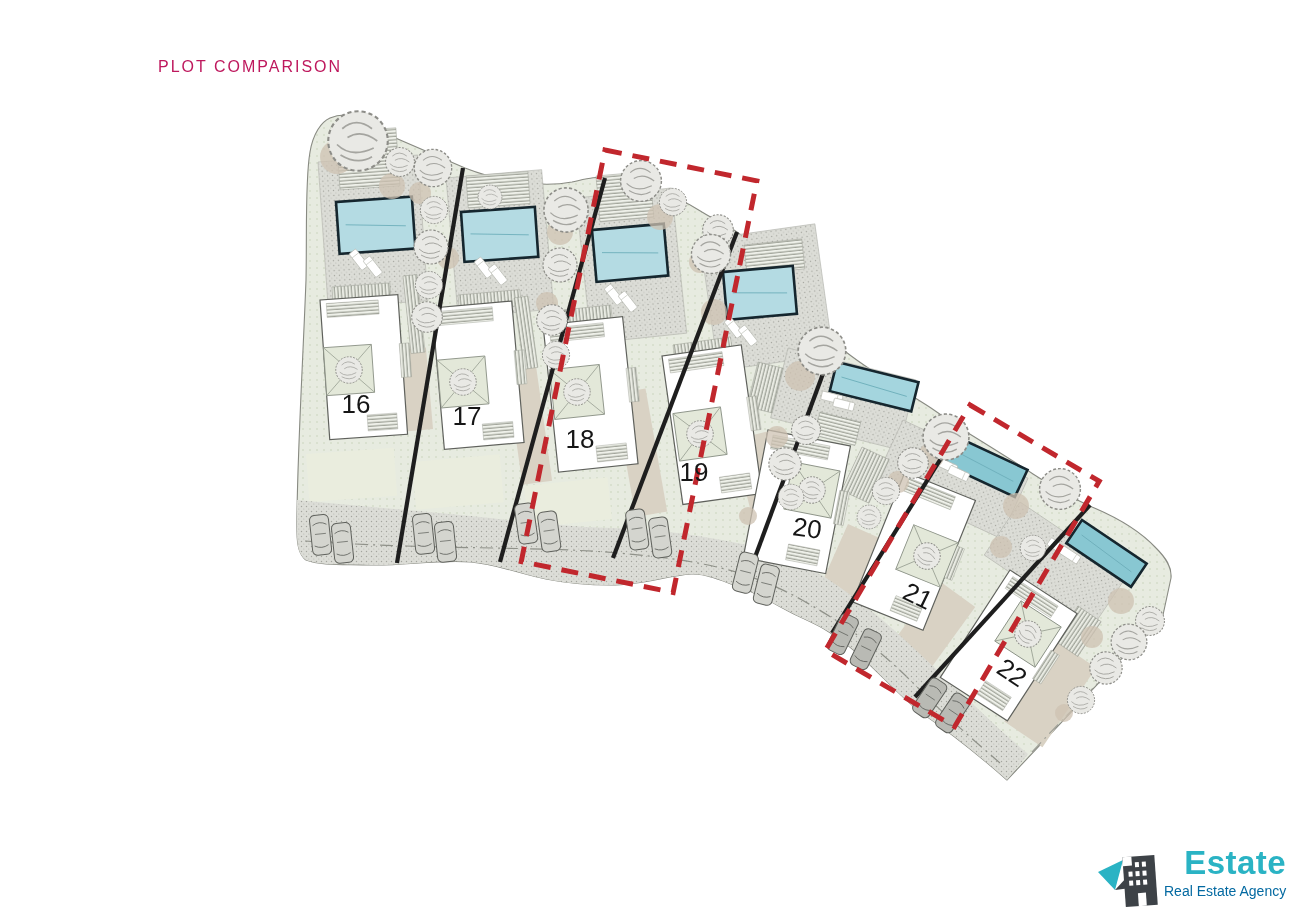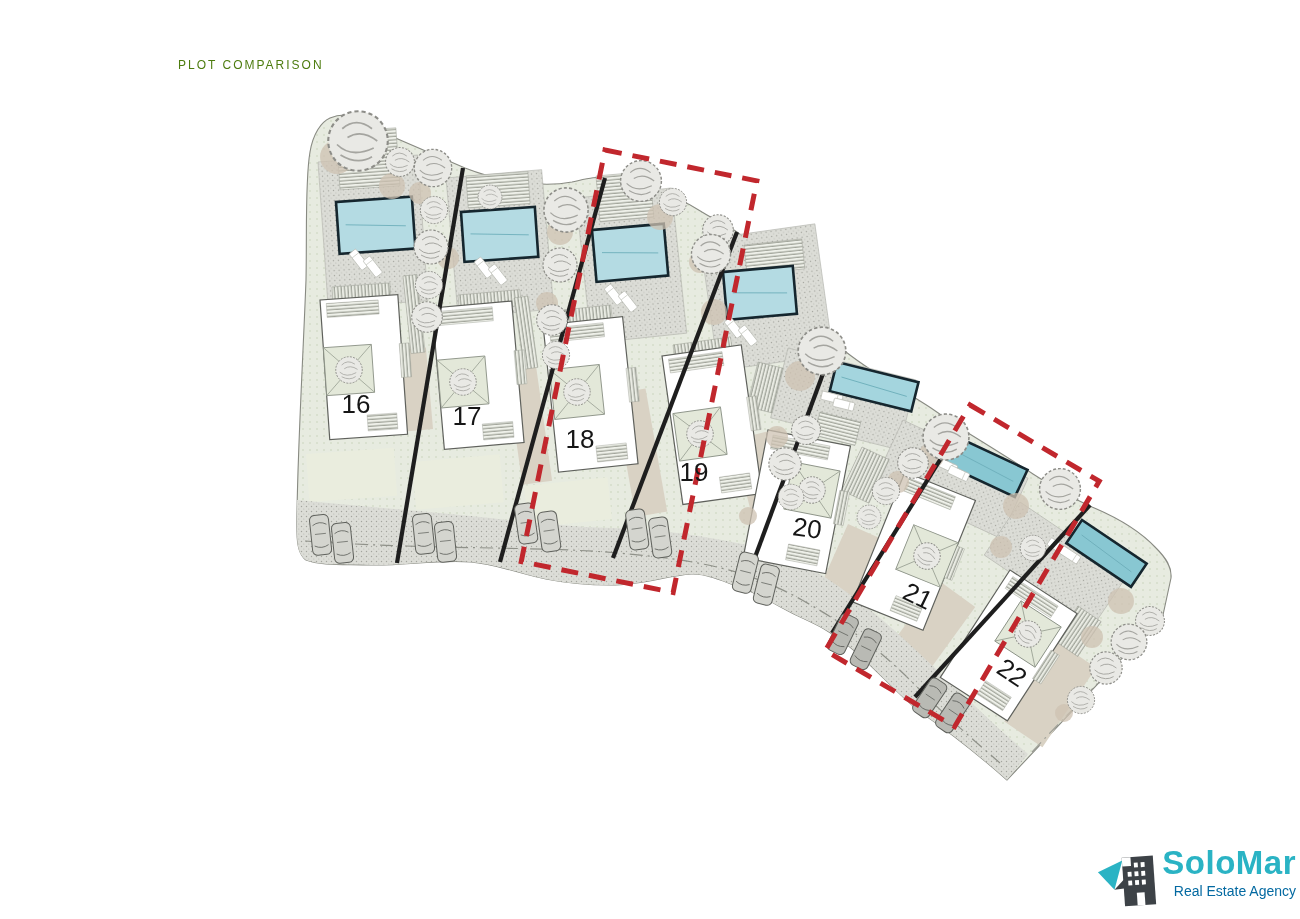--- a/index.html
+++ b/index.html
@@ -1,20 +1,20 @@
 <!DOCTYPE html>
 <html><head>
 <meta charset="utf-8">
 <style>
   html,body{margin:0;padding:0;background:#ffffff;}
   body{width:1300px;height:919px;position:relative;overflow:hidden;
        font-family:"Liberation Sans",sans-serif;}
   #plan{position:absolute;left:0;top:0;}
-  .page-title{position:absolute;left:178px;top:58px;font-size:12px;letter-spacing:2px;
-              color:#4d7c0f;font-weight:400;}
+  .page-title{position:absolute;left:158px;top:58px;font-size:16px;letter-spacing:2px;
+              color:#be185d;font-weight:400;}
   .brand{position:absolute;left:1096px;top:846px;width:200px;display:flex;align-items:flex-start;}
   .brand-text{margin-left:4px;display:flex;flex-direction:column;align-items:flex-end;}
   .brand-name{font-size:33px;font-weight:700;color:#2ab3c4;line-height:1.05;letter-spacing:.5px;}
   .brand-tagline{font-size:14px;color:#0369a1;margin-top:2px;}
   .num{font-size:26px;fill:#161616;}
 </style>
 </head>
 <body>
 
 <svg id="plan" width="1300" height="919" viewBox="0 0 1300 919">
@@ -360,16 +360,16 @@
           <rect x="40" y="25" width="4" height="5"></rect>
           <rect x="47" y="25" width="4" height="5"></rect>
         <rect x="33" y="34" width="4" height="5"></rect>
           <rect x="40" y="34" width="4" height="5"></rect>
           <rect x="47" y="34" width="4" height="5"></rect>
         <rect x="41" y="47" width="8" height="13"></rect>
       </g>
     </g>
   </svg>
   <div class="brand-text">
-    <div class="brand-name">SoloMar</div>
+    <div class="brand-name">Estate</div>
     <div class="brand-tagline">Real Estate Agency</div>
   </div>
 </div>
 
 </body></html>

